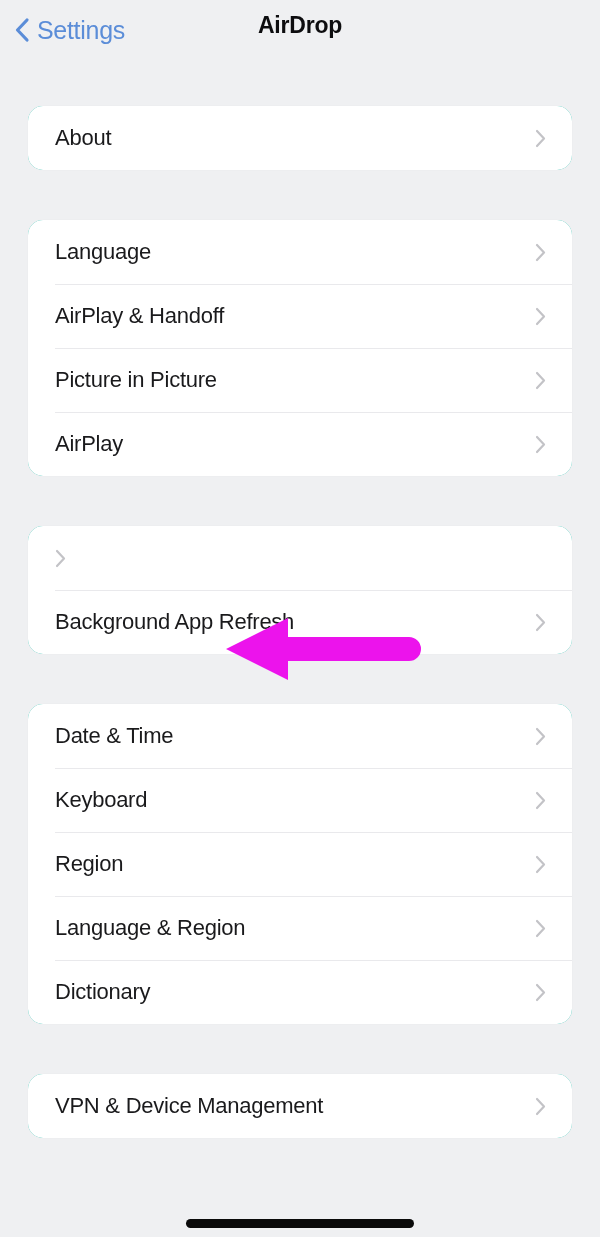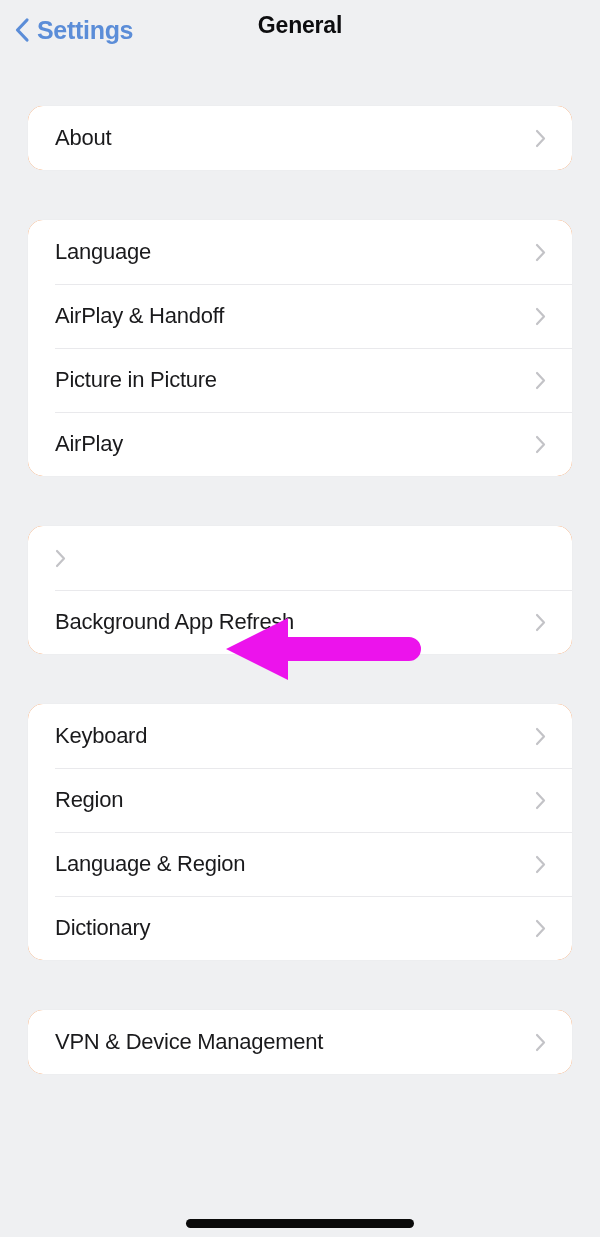--- a/index.html
+++ b/index.html
@@ -34,21 +34,21 @@
   .back-chevron {
     width: 16px;
     height: 26px;
     margin-right: 7px;
     flex: none;
   }
   .back-label {
     color: #5b8dd8;
     font-size: 25px;
     letter-spacing: -0.3px;
-    font-weight: 700;
+    font-weight: 400;
   }
   .nav-title {
     position: absolute;
     left: 0;
     right: 0;
     top: 12px;
     text-align: center;
     font-size: 23px;
     font-weight: 700;
     color: #0d0d0f;
@@ -56,21 +56,21 @@
   }
 
   
   .list-area {
     padding: 0 28px;
     box-sizing: border-box;
     width: 600px;
   }
 
   .group {
-    background: #f97316;
+    background: #14b8a6;
     border-radius: 15px;
     overflow: hidden;
     margin-bottom: 50px;
     box-shadow: 0 0 0 0.5px rgba(0,0,0,0.015);
   }
   .group:first-child { margin-top: 28px; }
 
   .row {
     position: relative;
     display: flex;
@@ -131,21 +131,21 @@
 </head>
 <body>
 
 <div class="nav-bar">
   <div class="back-button">
     <svg class="back-chevron" viewBox="0 0 16 26">
       <polyline points="13,3 3.5,13 13,23" fill="none" stroke="#5b8dd8" stroke-width="3.2" stroke-linecap="round" stroke-linejoin="round"></polyline>
     </svg>
     <span class="back-label">Settings</span>
   </div>
-  <div class="nav-title">General</div>
+  <div class="nav-title">AirDrop</div>
 </div>
 
 <div class="list-area" id="list-area">
     <div class="group">
       <div class="row">
         <span class="row-label">About</span>
         <svg class="row-chevron" viewBox="0 0 11 19">
           <polyline points="2,2 9,9.5 2,17" fill="none" stroke="#c3c3c7" stroke-width="2.2" stroke-linecap="round" stroke-linejoin="round"></polyline>
         </svg>
       </div>
@@ -183,20 +183,26 @@
         </svg>
       </div>
       <div class="row">
         <span class="row-label">Background App Refresh</span>
         <svg class="row-chevron" viewBox="0 0 11 19">
           <polyline points="2,2 9,9.5 2,17" fill="none" stroke="#c3c3c7" stroke-width="2.2" stroke-linecap="round" stroke-linejoin="round"></polyline>
         </svg>
       </div>
     </div>
     <div class="group">
+      <div class="row">
+        <span class="row-label">Date &amp; Time</span>
+        <svg class="row-chevron" viewBox="0 0 11 19">
+          <polyline points="2,2 9,9.5 2,17" fill="none" stroke="#c3c3c7" stroke-width="2.2" stroke-linecap="round" stroke-linejoin="round"></polyline>
+        </svg>
+      </div>
       <div class="row">
         <span class="row-label">Keyboard</span>
         <svg class="row-chevron" viewBox="0 0 11 19">
           <polyline points="2,2 9,9.5 2,17" fill="none" stroke="#c3c3c7" stroke-width="2.2" stroke-linecap="round" stroke-linejoin="round"></polyline>
         </svg>
       </div>
       <div class="row">
         <span class="row-label">Region</span>
         <svg class="row-chevron" viewBox="0 0 11 19">
           <polyline points="2,2 9,9.5 2,17" fill="none" stroke="#c3c3c7" stroke-width="2.2" stroke-linecap="round" stroke-linejoin="round"></polyline>

